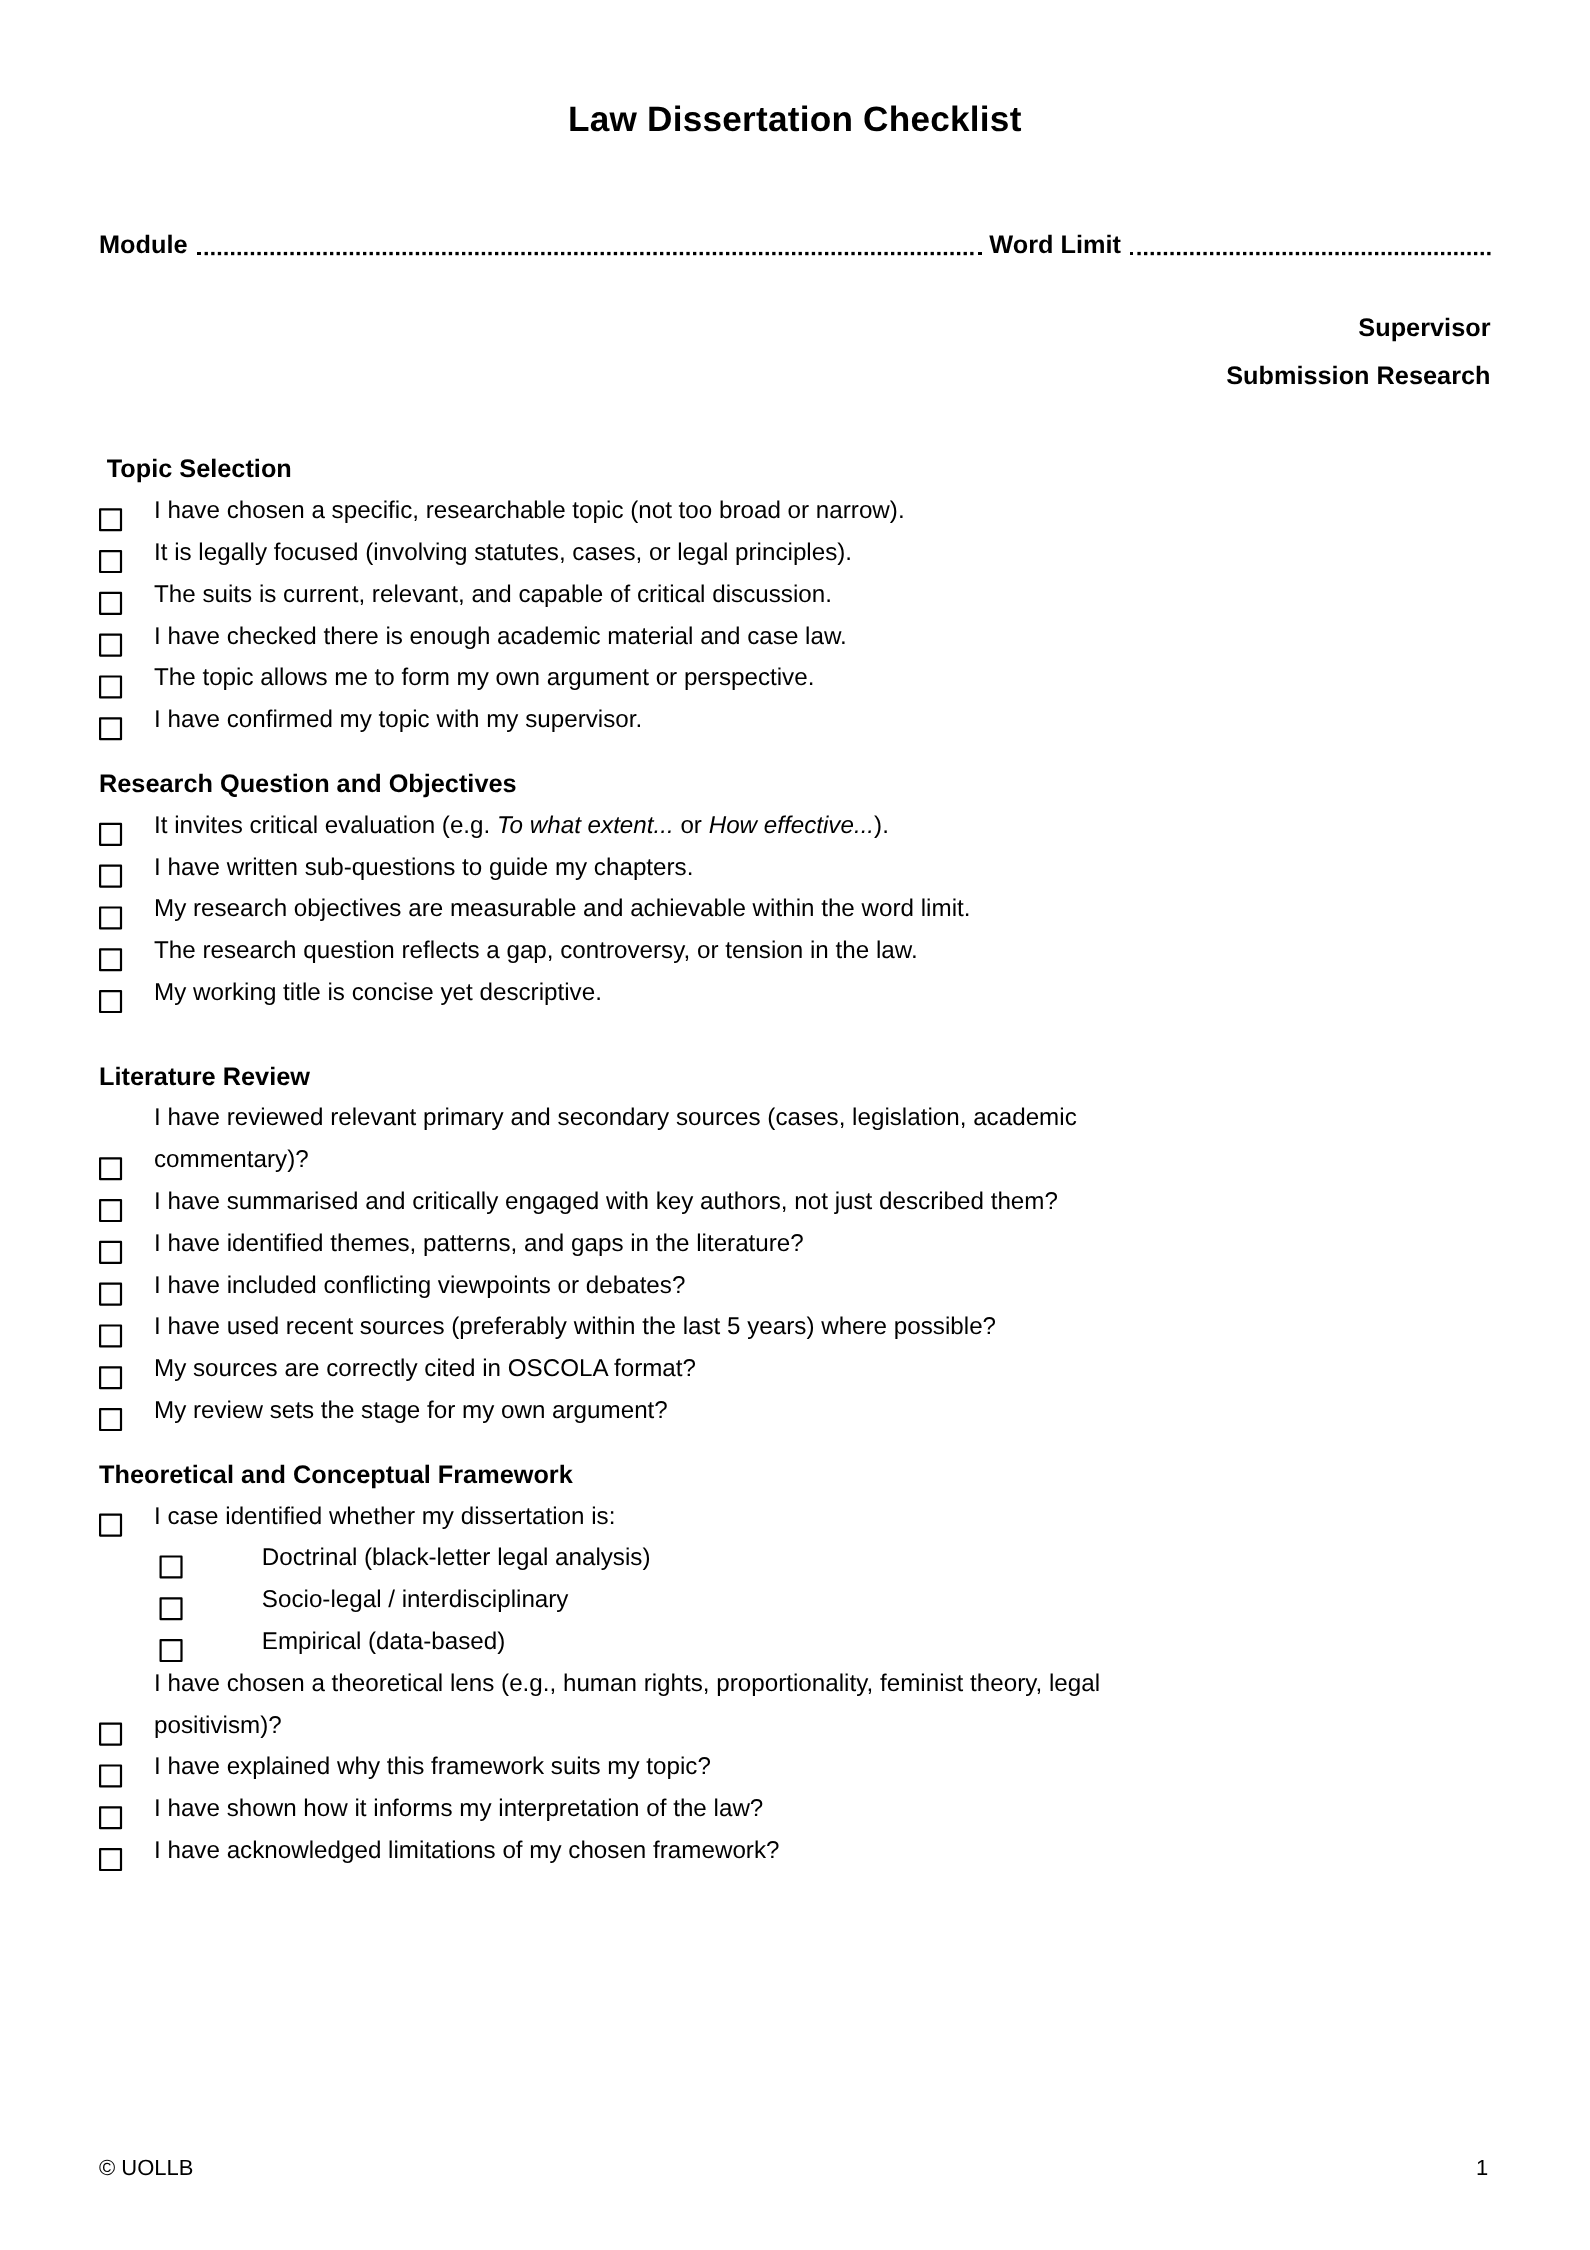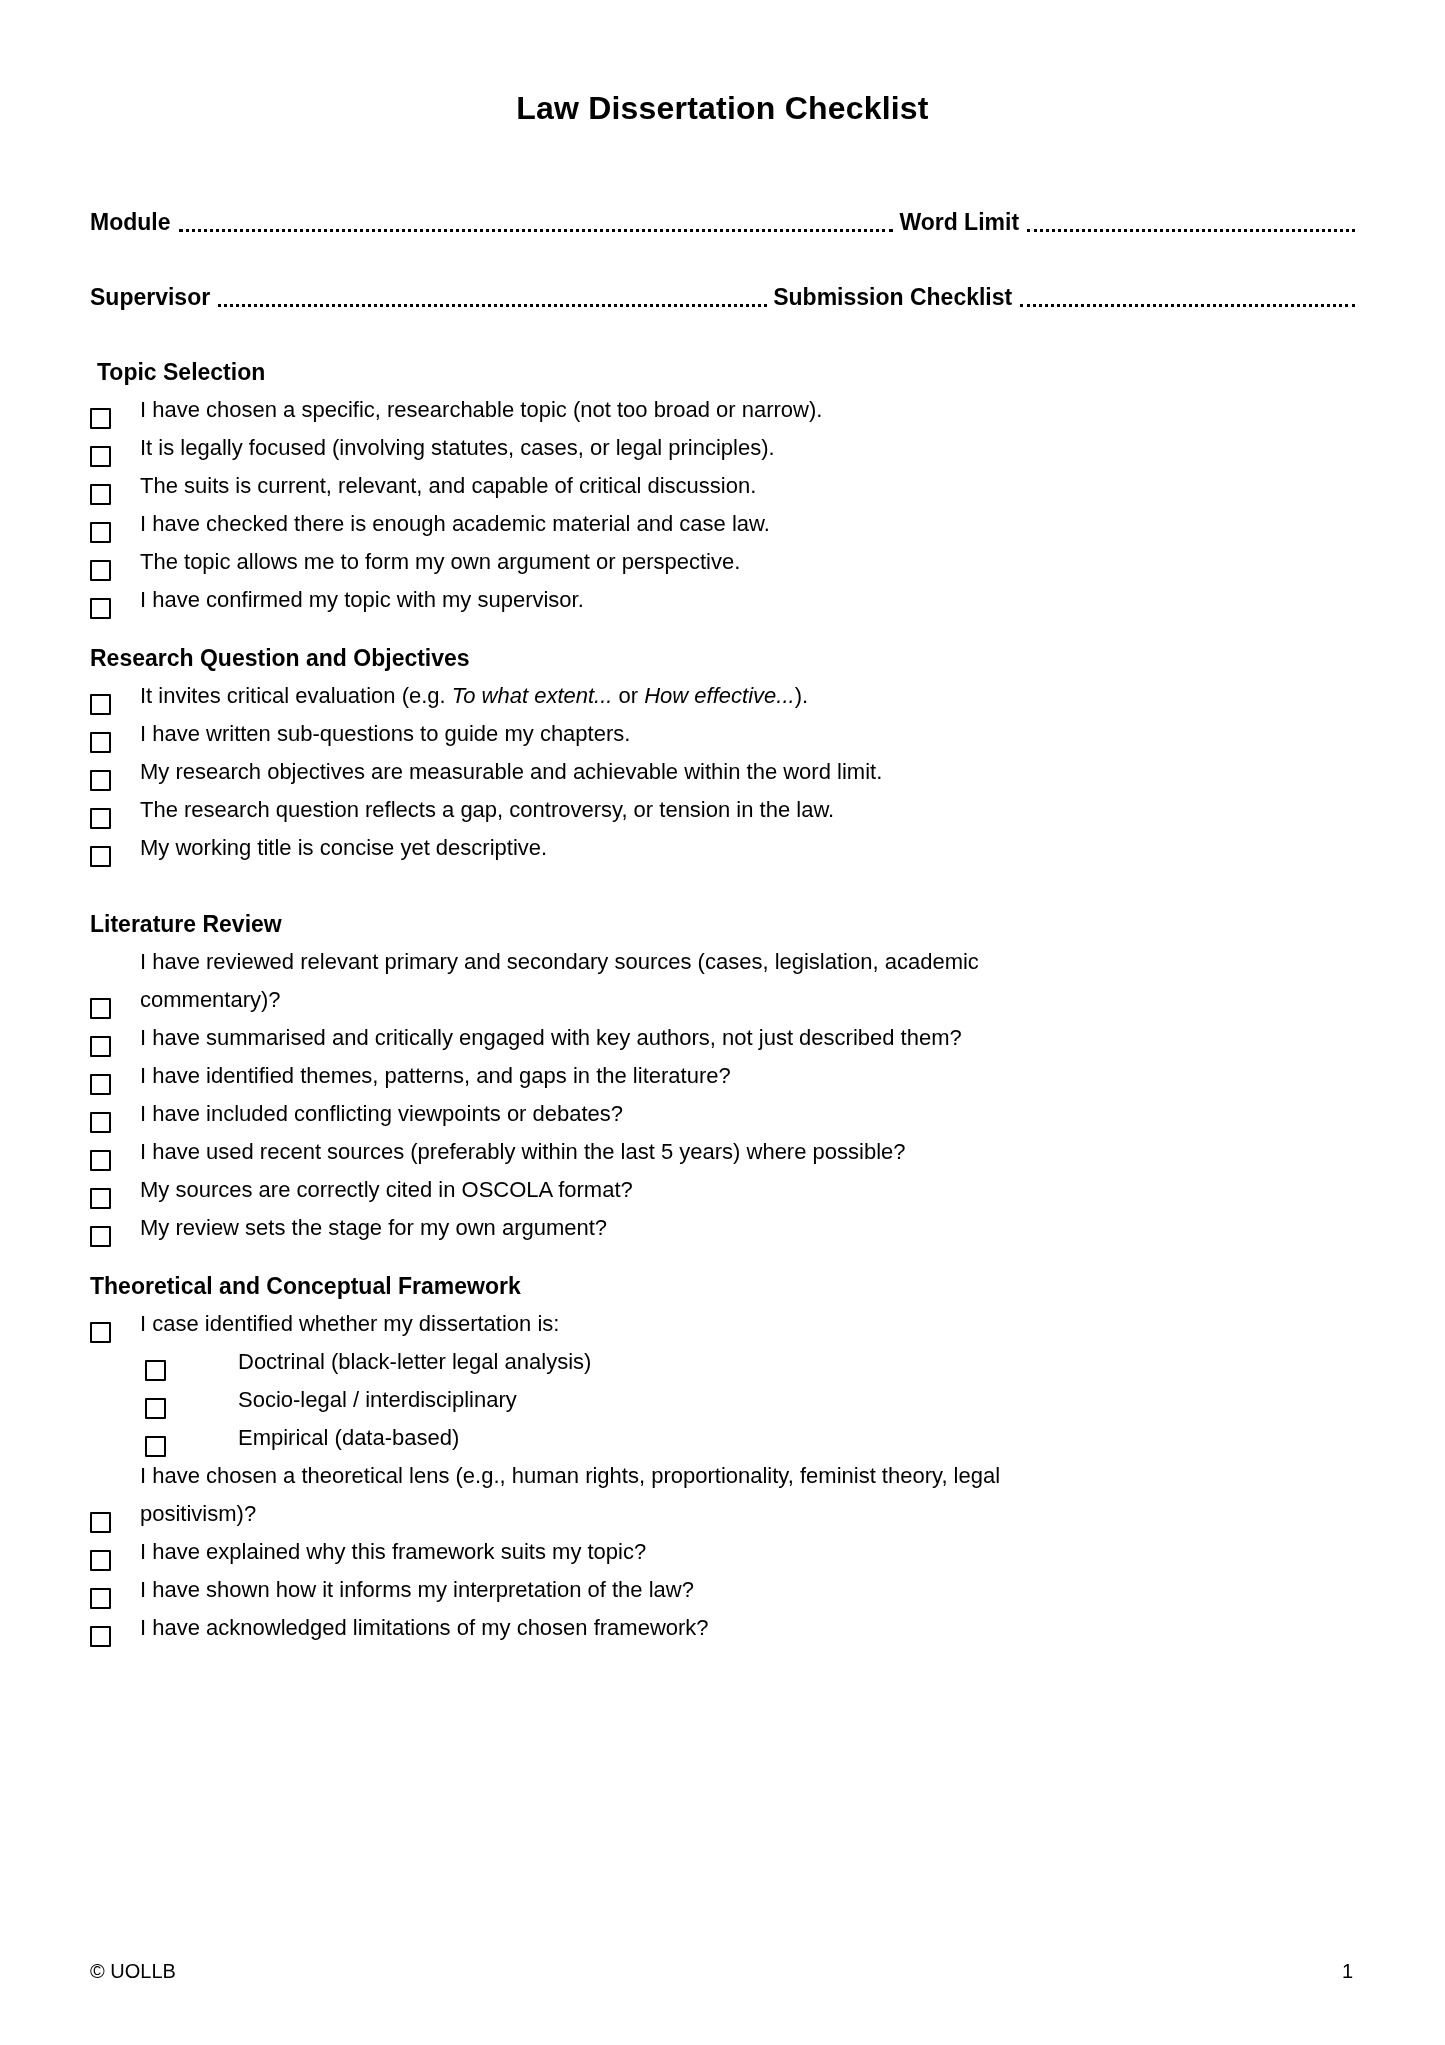--- a/index.html
+++ b/index.html
@@ -33,21 +33,21 @@
     border-bottom:3px dotted #000;
     margin:0 6px 7px 8px;
     height:0;
   }
   .leader.last { margin-right:0; }
   .lead-a1 { flex-grow:2.18; }
   .lead-a2 { flex-grow:1; }
   .lead-b1 { flex-grow:1.64; }
   .lead-b2 { flex-grow:1; }
   .form-line.row1 { margin-top:77px; }
-  .form-line.row2 { margin-top:41px; }
+  .form-line.row2 { margin-top:41px;flex-direction:column; }
 
   .sections { display:block; }
   .sec-heading {
     font-size:23px;
     font-weight:700;
     line-height:38px;
     margin-top:20px;
   }
   .sec-heading.indent { padding-left:7px; }
   .section:first-child .sec-heading { margin-top:39px; }
@@ -93,21 +93,21 @@
   <div class="form-line row1">
     <span class="flabel">Module</span>
     <span class="leader lead-a1"></span>
     <span class="flabel">Word Limit</span>
     <span class="leader lead-a2 last"></span>
   </div>
 
   <div class="form-line row2">
     <span class="flabel">Supervisor</span>
     <span class="leader lead-b1"></span>
-    <span class="flabel">Submission Checklist</span>
+    <span class="flabel">Submission Research</span>
     <span class="leader lead-b2 last"></span>
   </div>
 
   <div class="sections" id="sections">
   <div class="section">
     <div class="sec-heading indent">Topic Selection</div>
     <div class="sec-items">
   <div class="item">
     <span class="checkbox" aria-checked="false"></span>
     <span class="item-text">I have chosen a specific, researchable topic (not too broad or narrow).</span>

